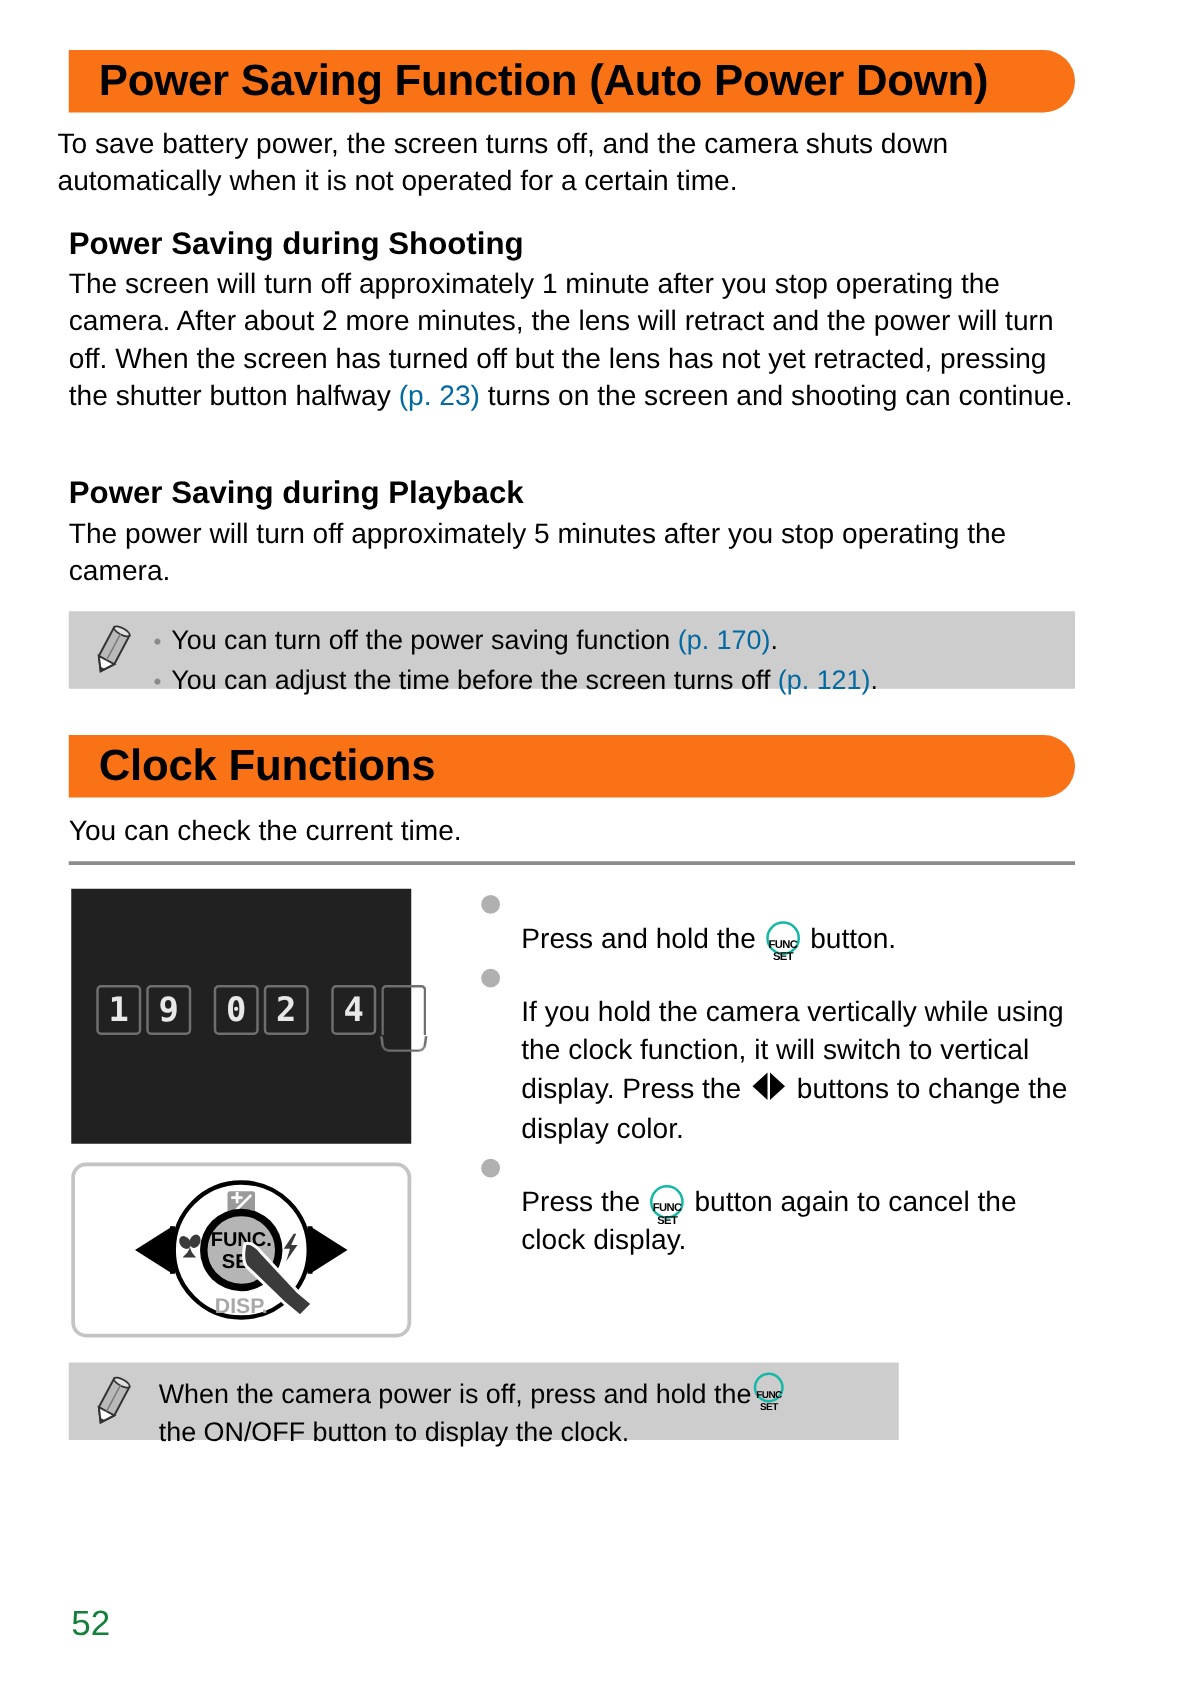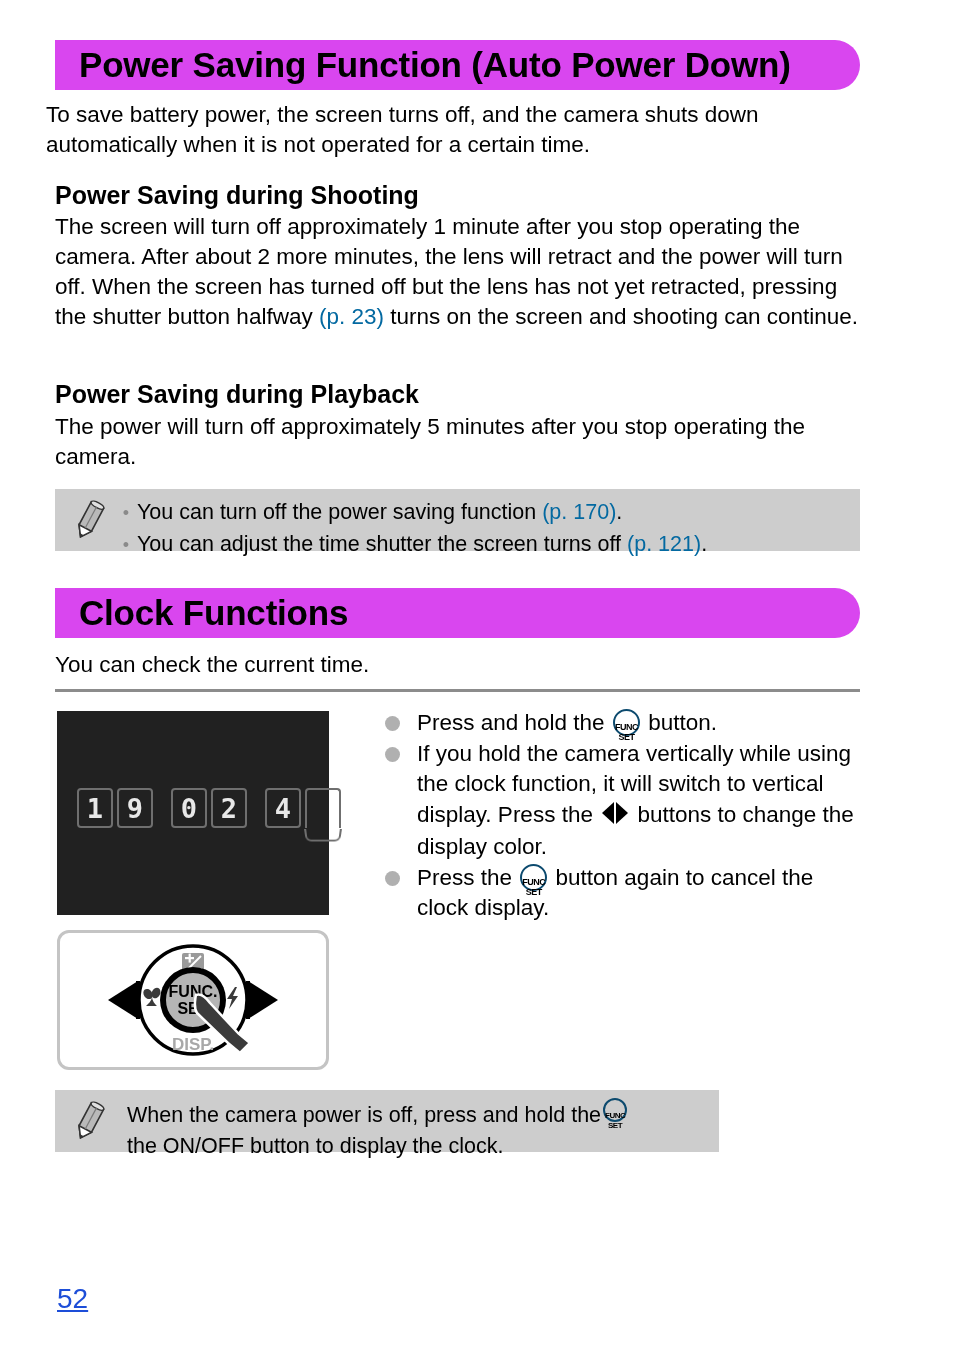--- a/index.html
+++ b/index.html
@@ -19,21 +19,21 @@
   .page {
     position: absolute;
     left: 0; top: 0;
     width: 954px;
     height: 1345px;
   }
 
   
   .section-bar {
     position: absolute;
-    background: #d946ef;
+    background: #f97316;
     border-radius: 0 28px 28px 0;
     display: flex;
     align-items: center;
   }
   .section-bar .bar-title {
     font-size: 35px;
     font-weight: bold;
     letter-spacing: -0.2px;
     padding-left: 24px;
     white-space: nowrap;
@@ -173,28 +173,29 @@
   }
   .tri-marker {
     width: 0; height: 0;
     border-left: 15px solid #b0b0b0;
     border-top: 9px solid transparent;
     border-bottom: 9px solid transparent;
     display: block;
   }
   .instr-text {
     flex: 1 1 auto;
+    margin-top: 28px;
   }
 
   
   .funcset {
     display: inline-block;
     width: 27px;
     height: 27px;
-    border: 2px solid #0c4a6e;
+    border: 2px solid #14b8a6;
     border-radius: 50%;
     vertical-align: -6px;
     position: relative;
     box-sizing: border-box;
     margin: 0 2px;
   }
   .funcset i {
     position: absolute;
     left: 0; right: 0;
     text-align: center;
@@ -223,22 +224,21 @@
     border-top: 11px solid transparent;
     border-bottom: 11px solid transparent;
   }
   .lrarrows .l { border-right: 12px solid #000; margin-right: 2px;}
   .lrarrows .r { border-left: 12px solid #000; }
 
   
   .page-number {
     position: absolute;
     font-size: 28px;
-    color: #1d4ed8;
-    text-decoration: underline;
+    color: #15803d;
   }
 </style>
 </head>
 <body>
 
 <div class="page">
 
   <div class="section-bar" style="left:55px; top:40px; width:805px; height:50px;">
     <div class="bar-title">Power Saving Function (Auto Power Down)</div>
   </div>
@@ -267,21 +267,21 @@
         </g>
       </svg>
     </div>
     <div class="note-content">
       <div class="note-line">
         <span class="note-bullet">•</span>
         <span><span>You can turn off the power saving function </span><span class="ref">(p. 170)</span><span>.</span></span>
       </div>
       <div class="note-line">
         <span class="note-bullet">•</span>
-        <span><span>You can adjust the time shutter the screen turns off </span><span class="ref">(p. 121)</span><span>.</span></span>
+        <span><span>You can adjust the time before the screen turns off </span><span class="ref">(p. 121)</span><span>.</span></span>
       </div>
     </div>
   </div>
 
   <div class="section-bar" style="left:55px; top:588px; width:805px; height:50px;">
     <div class="bar-title">Clock Functions</div>
   </div>
 
   <div class="body-text" style="left:55px; top:650px; width:805px;">You can check the current time.</div>
 

